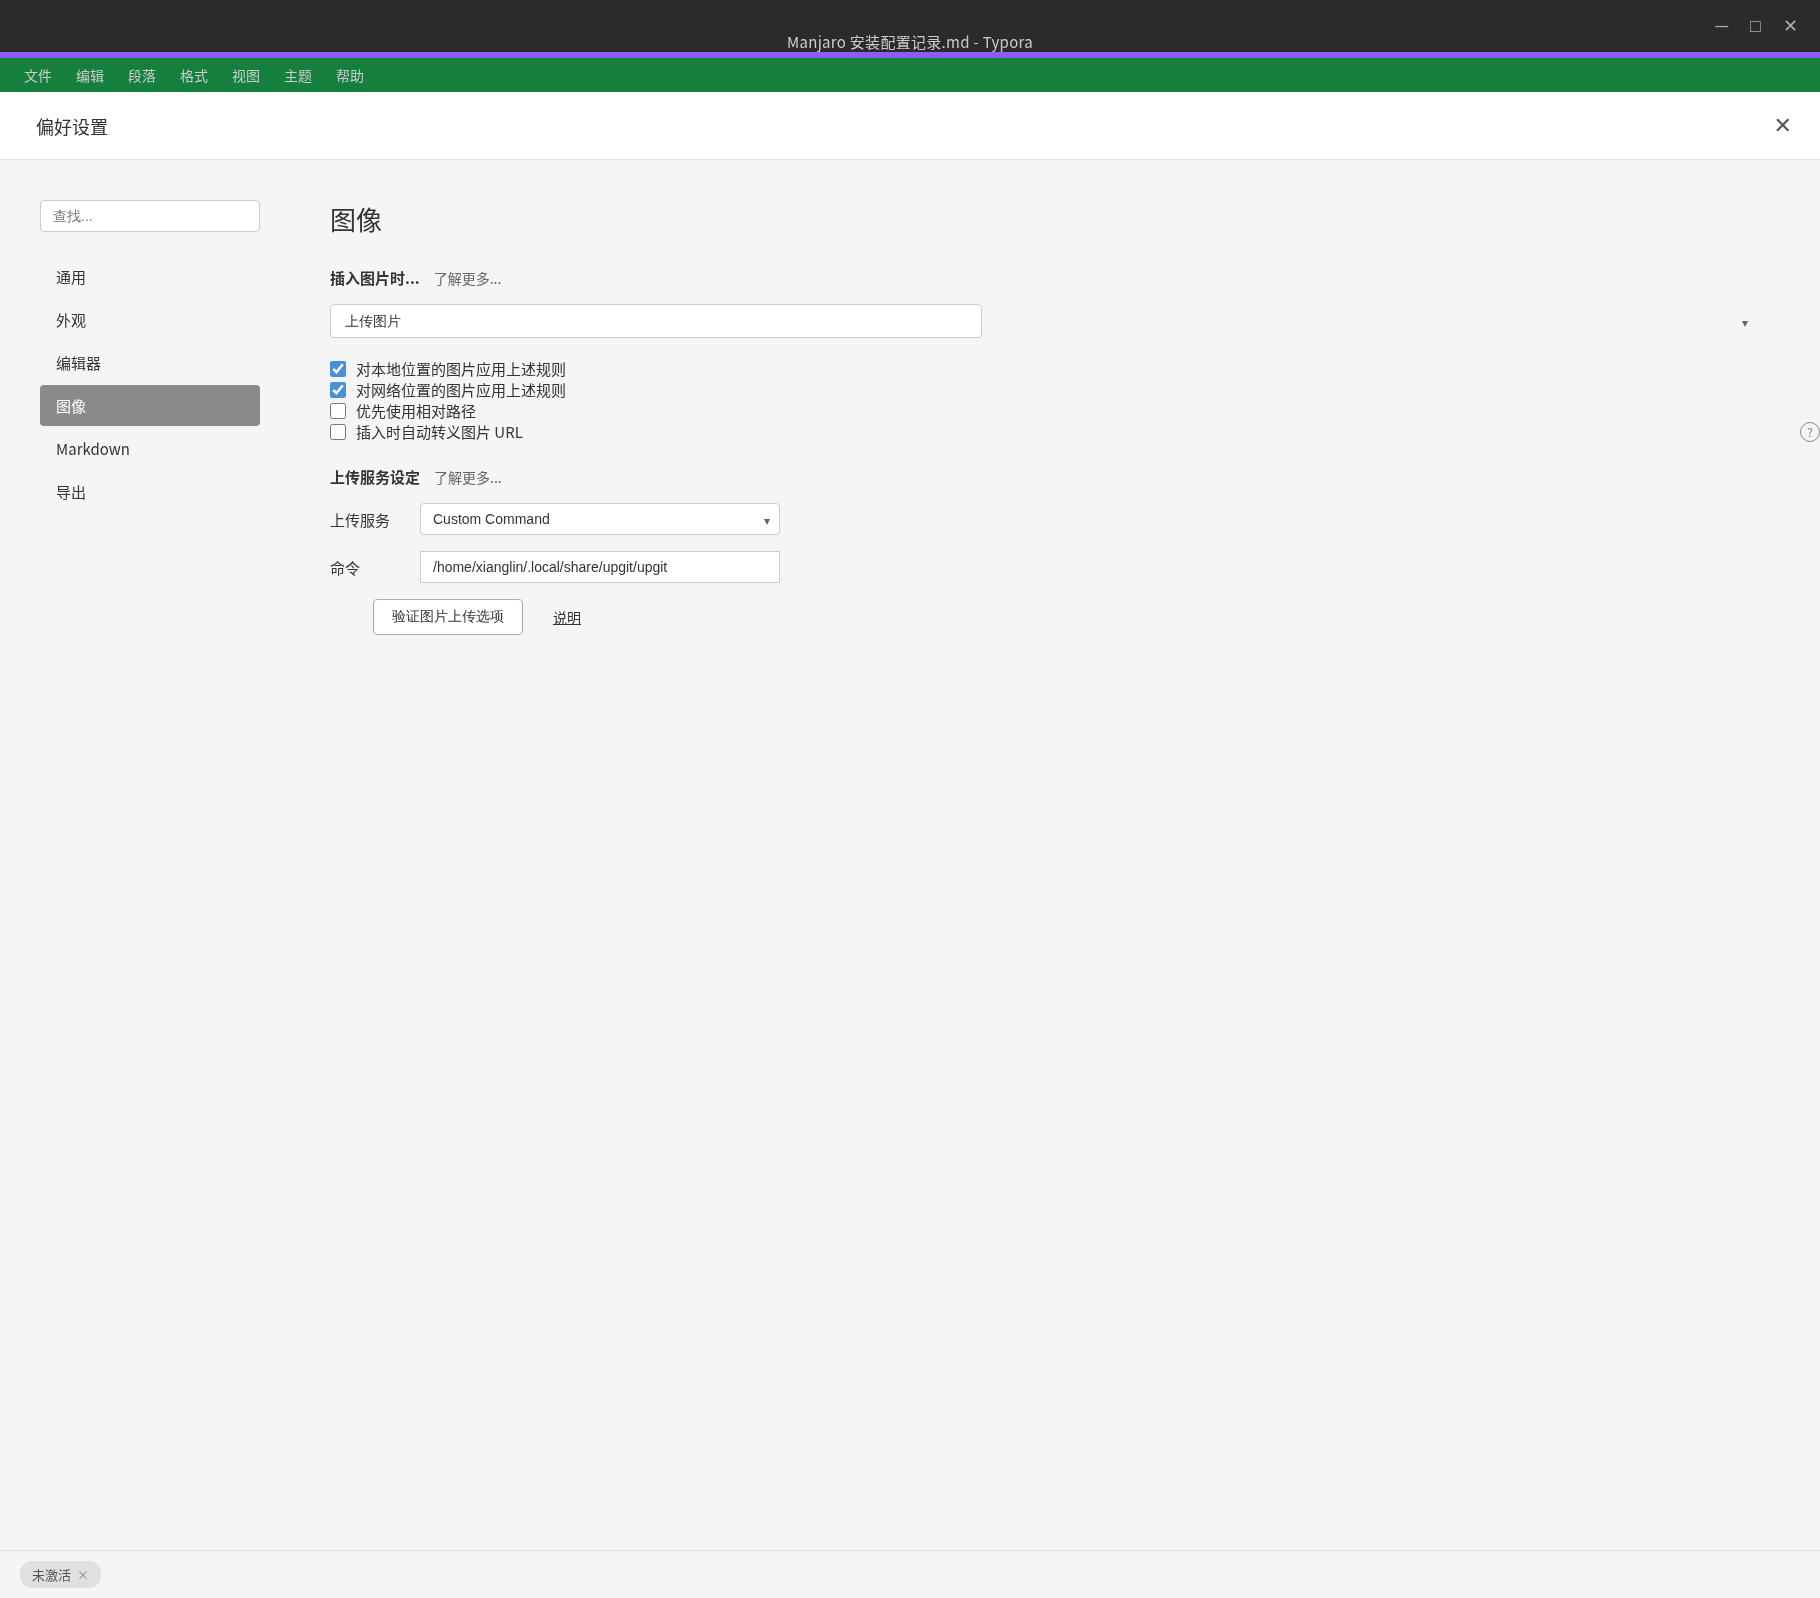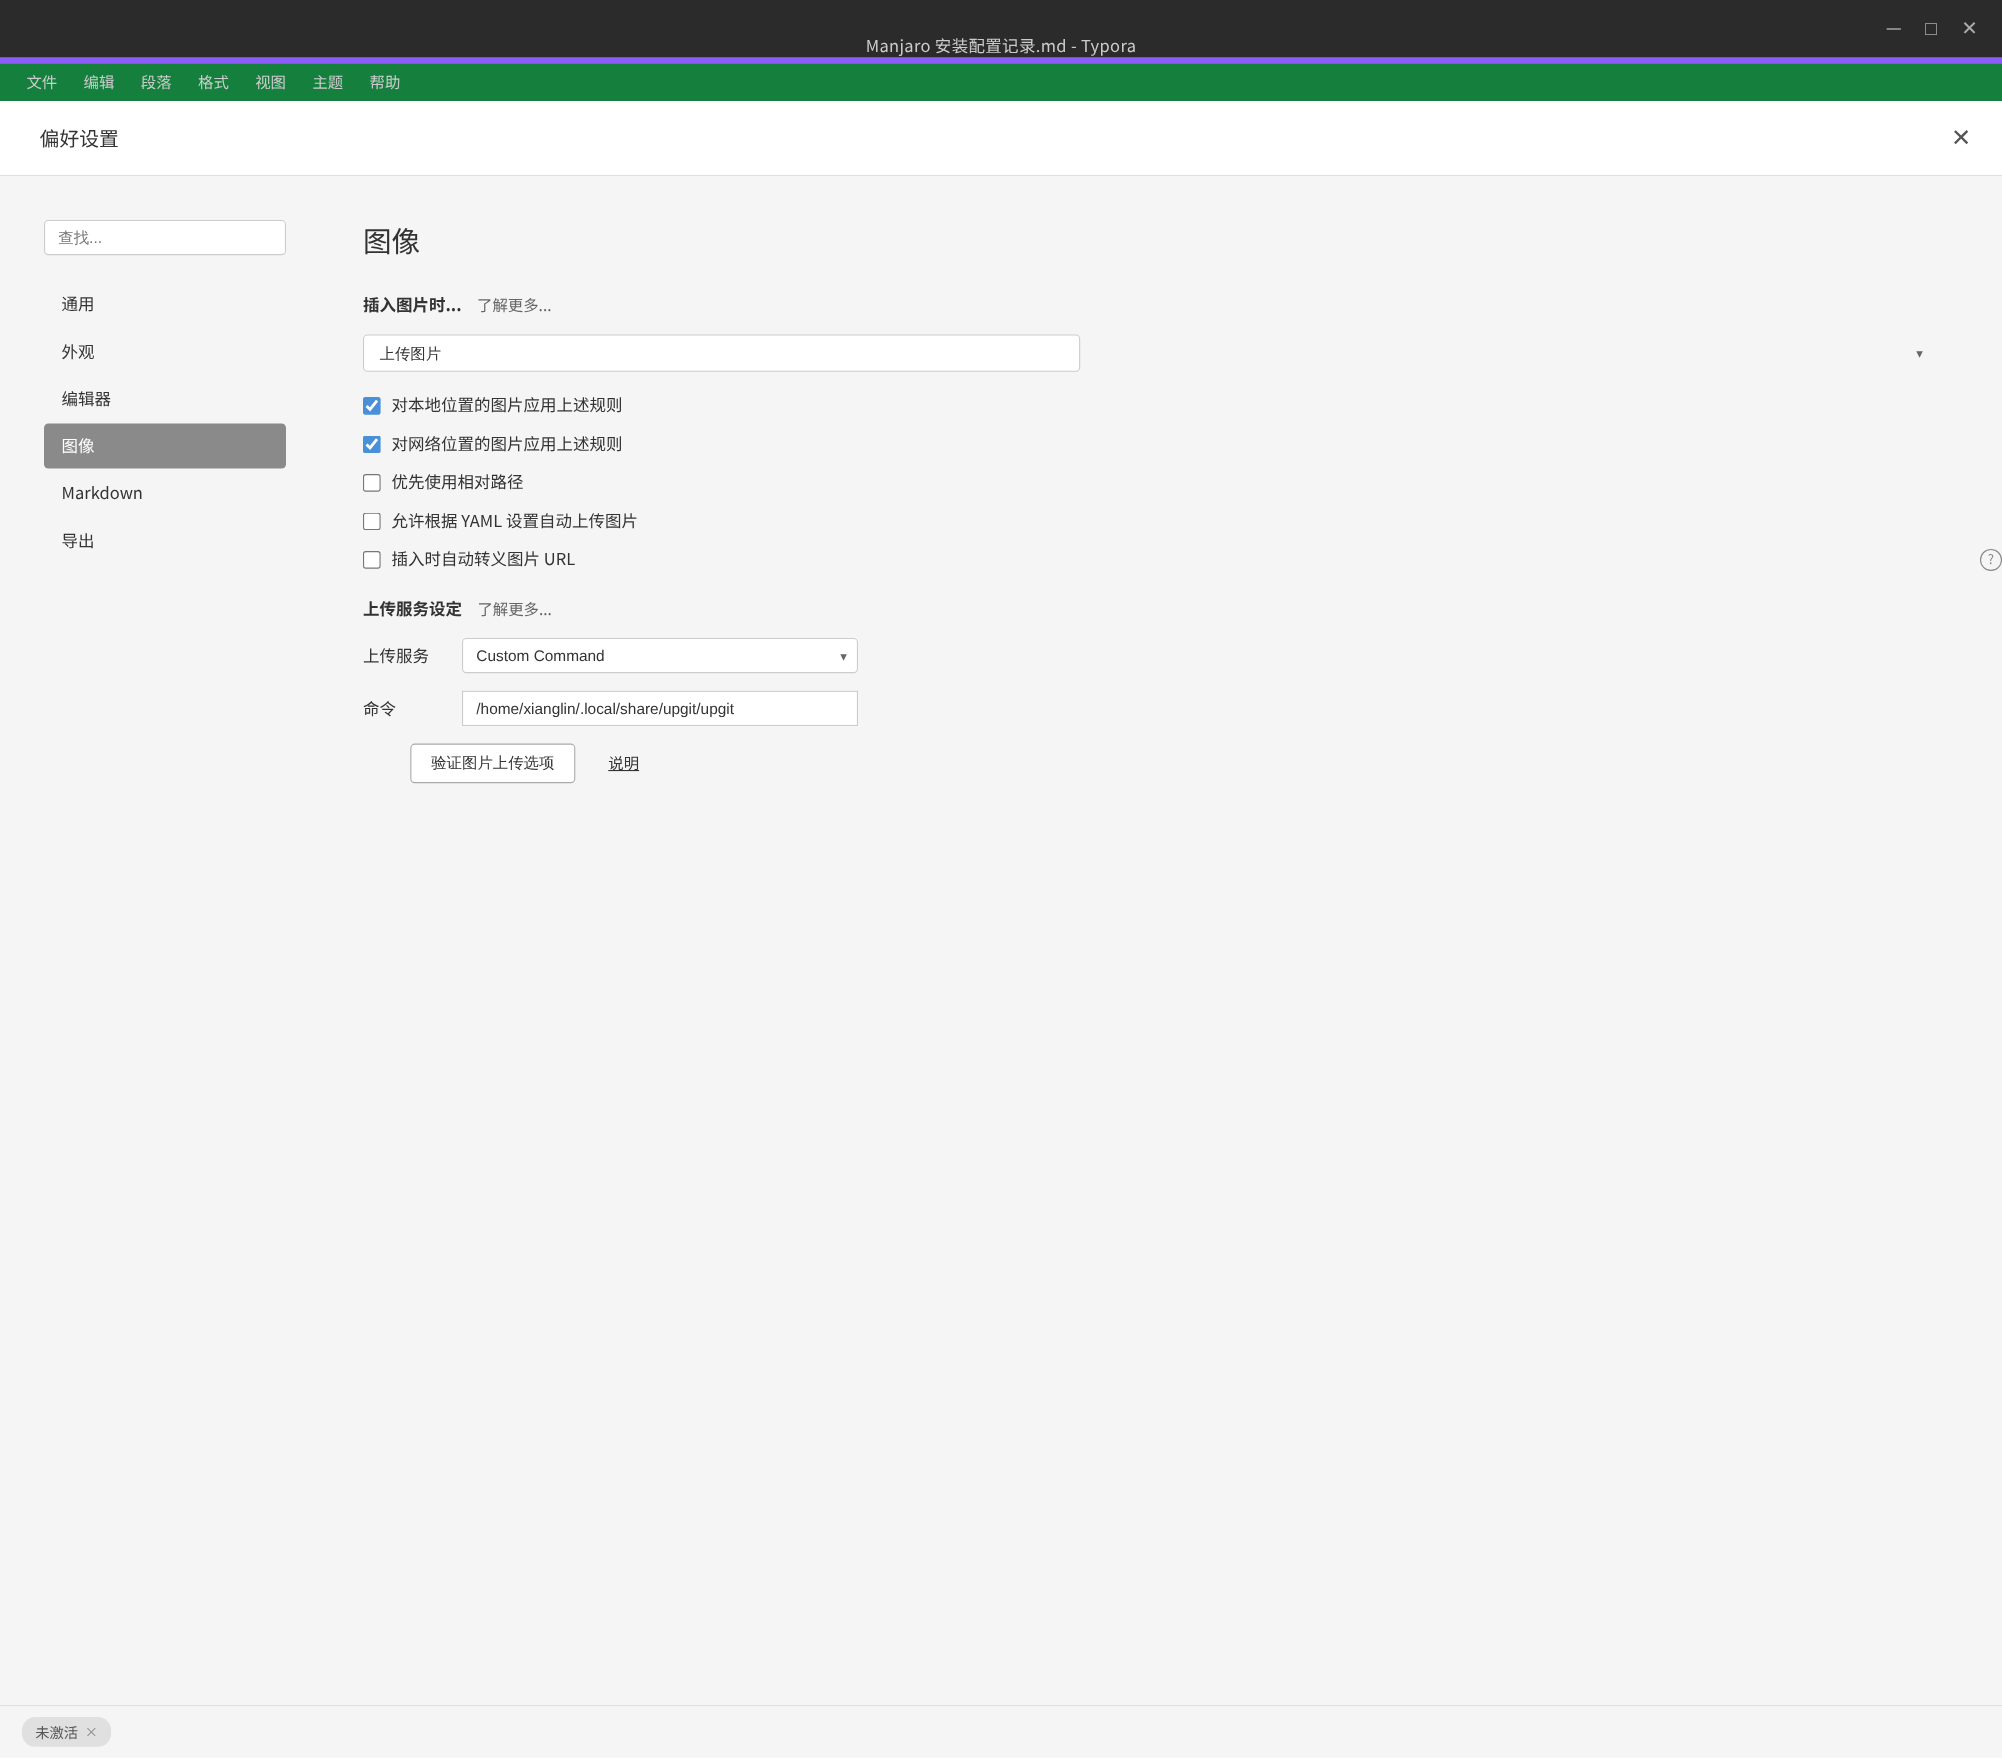--- a/index.html
+++ b/index.html
@@ -187,21 +187,20 @@
       transform: translateY(-50%);
       pointer-events: none;
       color: #666;
       font-size: 12px;
     }
 
     
     .checkbox-group {
       display: flex;
       flex-direction: column;
-      gap: 14px;
       margin-bottom: 24px;
     }
     .checkbox-item {
       display: flex;
       align-items: center;
       gap: 10px;
       font-size: 15px;
       color: #333;
       cursor: pointer;
       position: relative;
@@ -409,24 +408,20 @@
         <label class="checkbox-item">
           <input type="checkbox" checked="" style="">
           <span>对网络位置的图片应用上述规则</span>
         </label>
         <label class="checkbox-item">
           <input type="checkbox" style="">
           <span>优先使用相对路径</span>
         </label>
         <label class="checkbox-item">
           <input type="checkbox" style="">
-          <span>允许根据 YAML 设置自动上传图片</span>
-        </label>
-        <label class="checkbox-item">
-          <input type="checkbox" style="">
           <span>插入时自动转义图片 URL</span>
           <span class="help-icon">?</span>
         </label>
       </div>
 
       <div class="upload-section">
         <div class="subsection-header">
           <span class="subsection-label">上传服务设定</span>
           <a class="subsection-link">了解更多...</a>
         </div>

